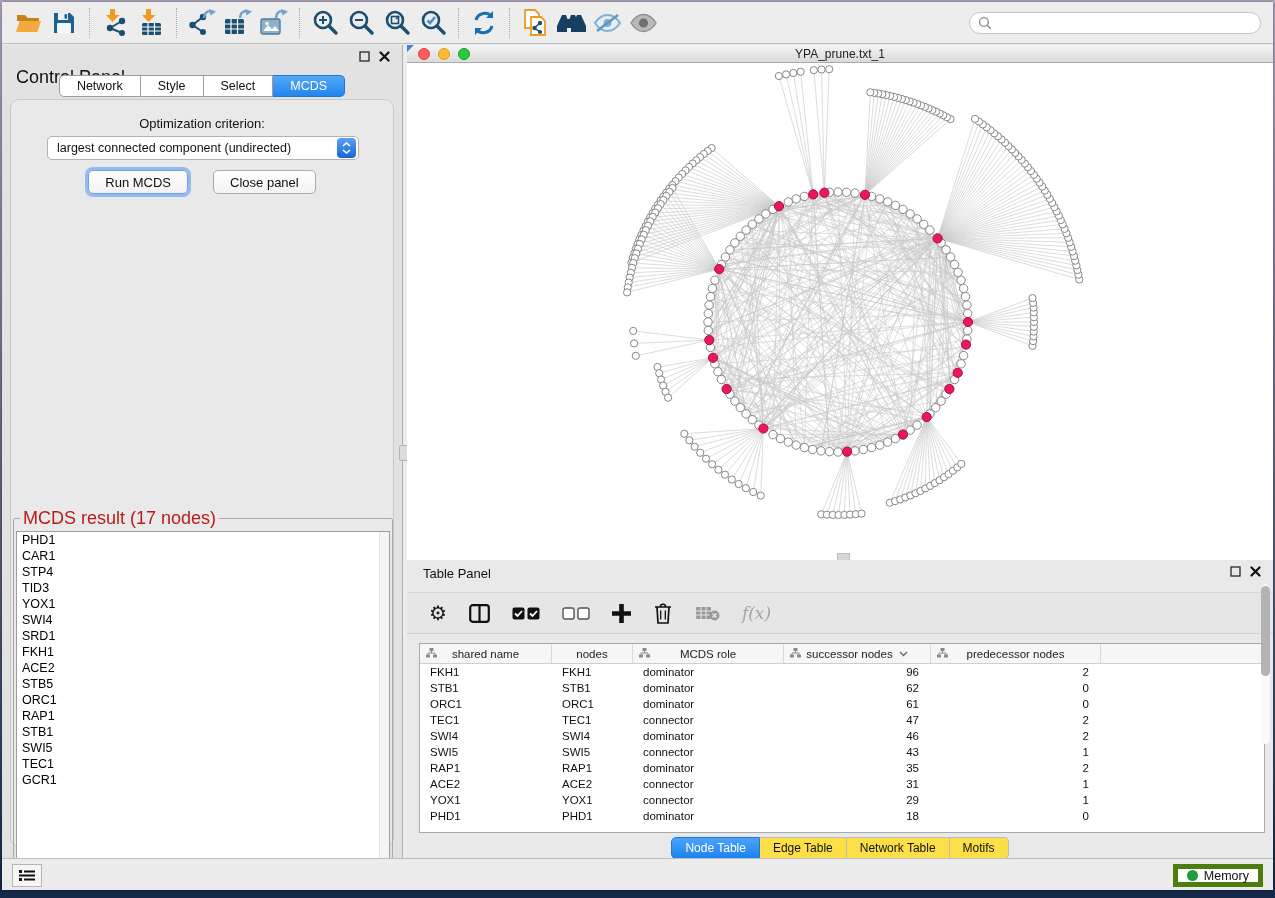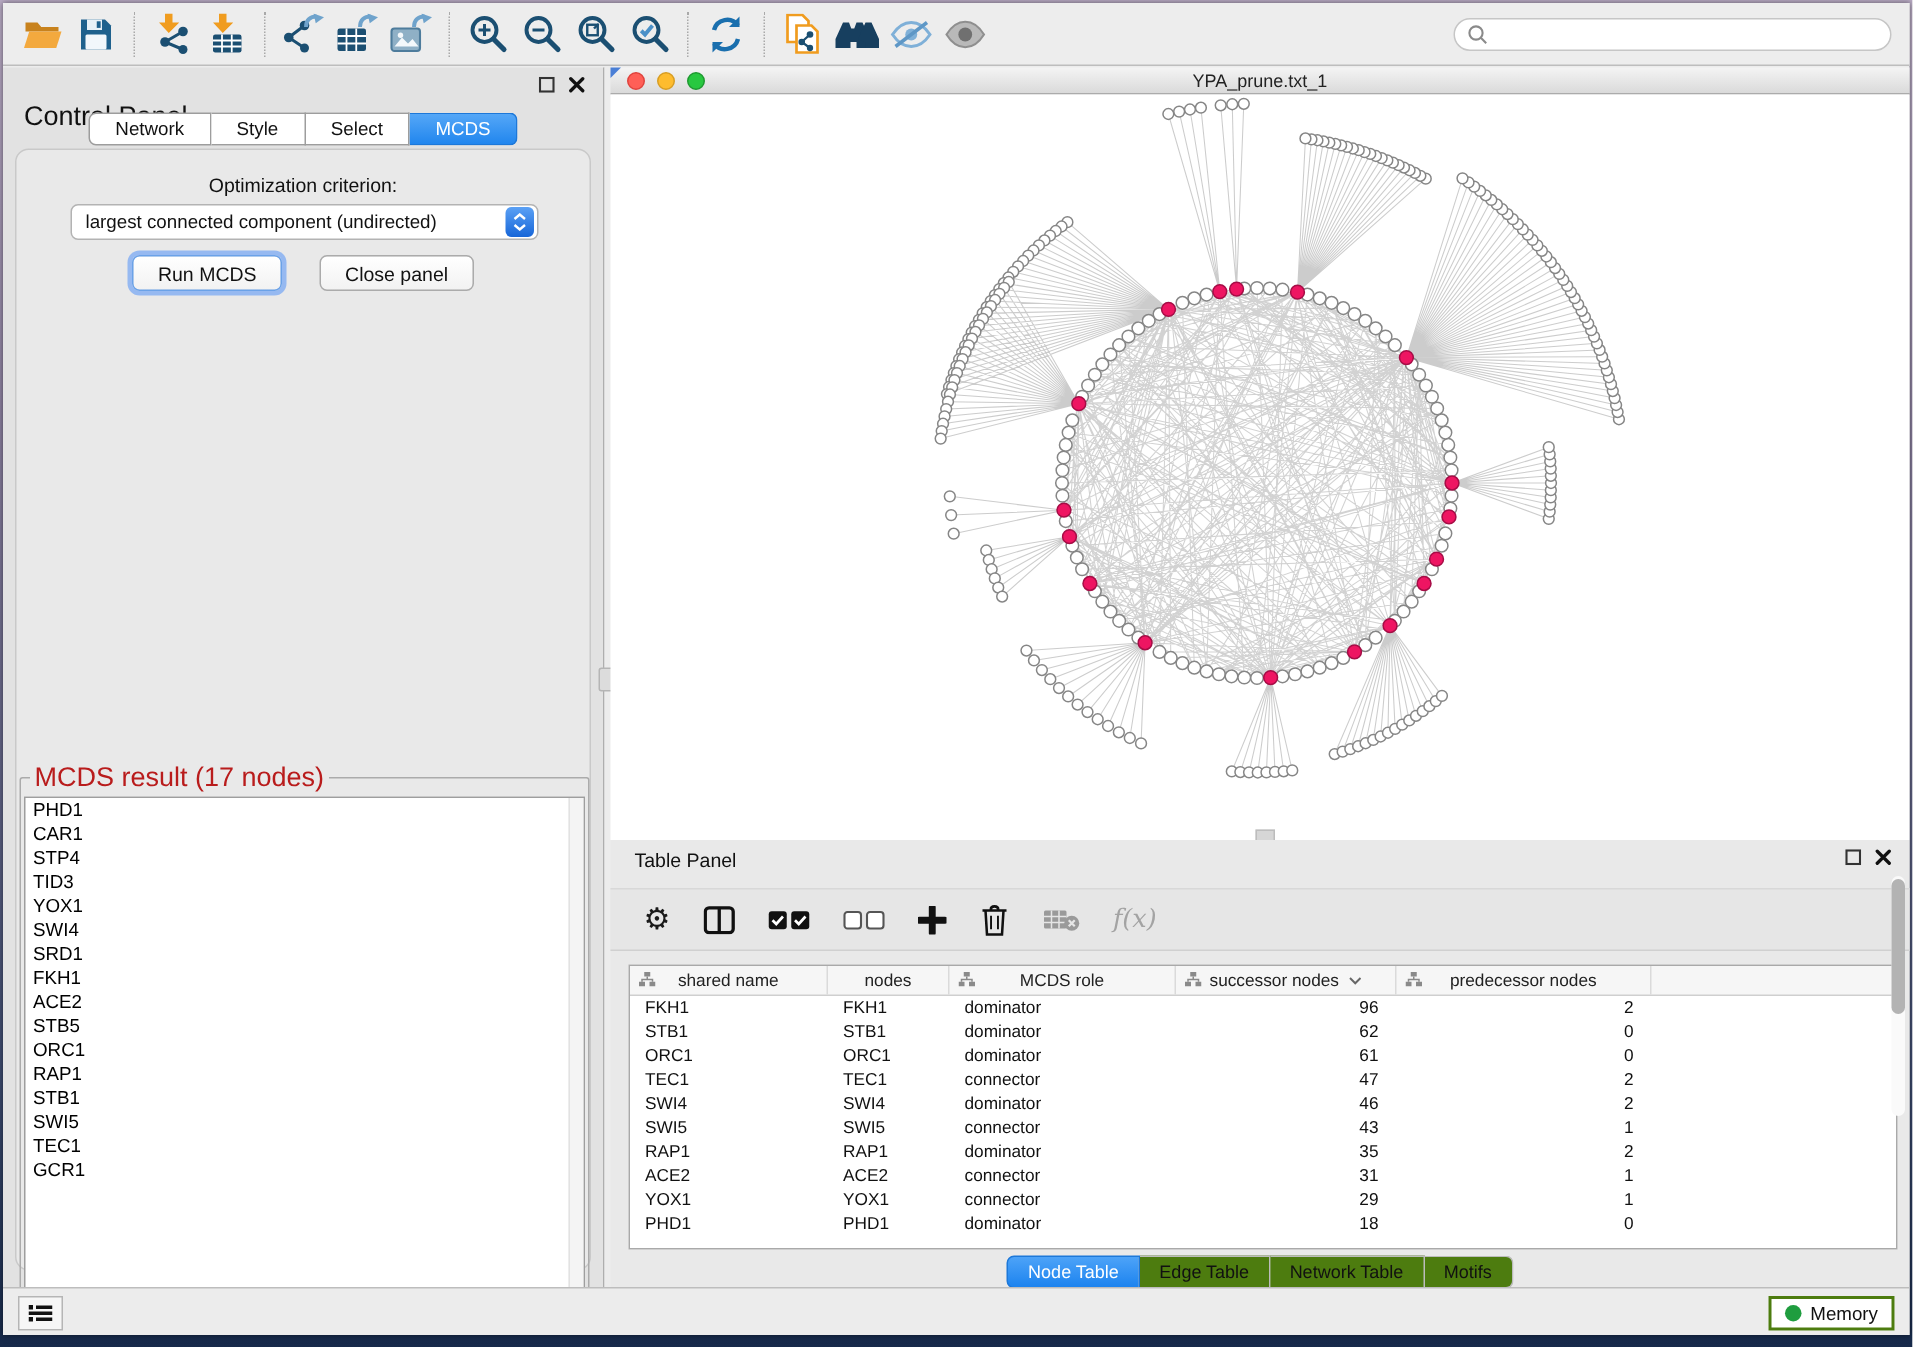--- a/index.html
+++ b/index.html
@@ -85,31 +85,31 @@
     border-right:1px solid #dadada;box-sizing:border-box;cursor:pointer;}
   .th .tree{position:absolute;left:6px;top:4px;}
   .th .sort{margin-left:6px;display:flex;}
   .tbl-row{display:flex;height:16px;align-items:center;cursor:default;}
   .td{font-size:11.5px;color:#111;box-sizing:border-box;white-space:nowrap;overflow:hidden;}
   .td.l{padding-left:10px;text-align:left;}
   .td.r{padding-right:12px;text-align:right;}
   .tbl-scroll{position:absolute;right:3px;top:24px;width:9px;height:160px;background:#fafafa;border-radius:5px;}
   .tbl-thumb{position:absolute;left:0;top:2px;width:9px;height:90px;background:#b3b3b3;border-radius:5px;}
   .tp-tabs{position:absolute;left:0;top:277px;width:100%;display:flex;justify-content:center;}
-  .ttab{height:20px;line-height:20px;padding:0 13px;font-size:12px;background:#4d7c0f;border:1px solid #bcbcbc;
+  .ttab{height:20px;line-height:20px;padding:0 13px;font-size:12px;background:#fde047;border:1px solid #bcbcbc;
     border-left-width:0;color:#111;cursor:pointer;}
   .ttab:first-child{border-left-width:1px;border-radius:5px 0 0 5px;}
   .ttab:last-child{border-radius:0 5px 5px 0;}
   .ttab.active{background:linear-gradient(180deg,#4da3f8,#1c83ef);border-color:#1d78d9;color:#fff;}
 
   
   #status-bar{position:absolute;left:0;top:856px;width:1271px;height:32px;background:#ececec;border-top:1px solid #bdbdbd;box-sizing:border-box;}
   .list-btn{position:absolute;left:10px;top:5px;width:30px;height:23px;background:#f6f6f6;border:1px solid #b5b5b5;
     display:flex;align-items:center;justify-content:center;cursor:pointer;}
-  .mem-btn{position:absolute;right:10px;top:5px;height:23px;background:#fff;border:2px solid #4d7c0f;
+  .mem-btn{position:absolute;right:10px;top:5px;height:23px;background:#fff;border:5px solid #4d7c0f;
     display:flex;align-items:center;gap:6px;padding:0 9px;font-size:12.5px;color:#111;cursor:pointer;}
   .mem-dot{width:11px;height:11px;border-radius:50%;background:#1f9d3f;}
 </style>
 </head>
 <body>
 
 <div id="screen">
 <div id="app">
 
   <div id="toolbar">

